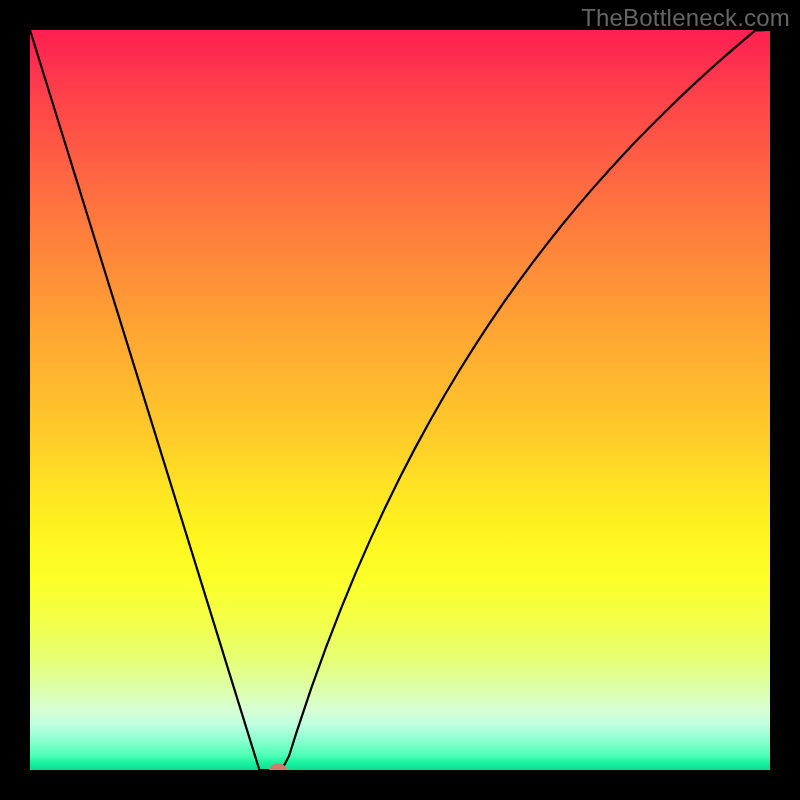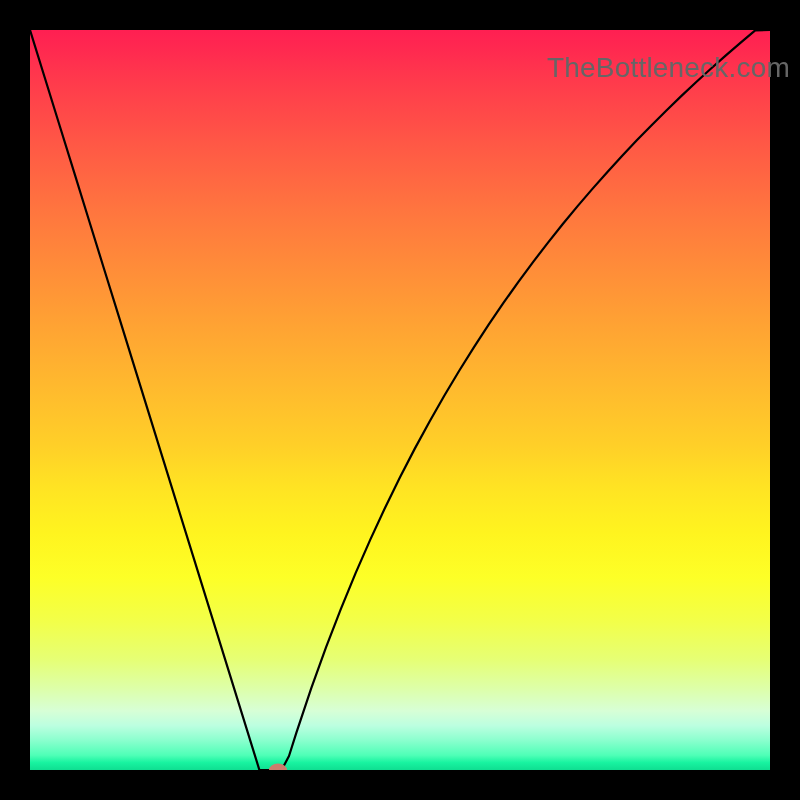--- a/index.html
+++ b/index.html
@@ -15,25 +15,24 @@
     width: 800px;
     height: 800px;
     background: #000;
     position: relative;
   }
   .watermark {
     position: absolute;
     top: 4px;
     right: 10px;
     color: #666;
-    font-size: 28px;
+    font-size: 24px;
     font-weight: 500;
     z-index: 5;
     letter-spacing: 0.2px;
-    margin-top: 48px;
   }
   .plot-area {
     position: absolute;
     left: 30px;
     top: 30px;
     width: 740px;
     height: 740px;
     overflow: hidden;
   }
   .gradient {

